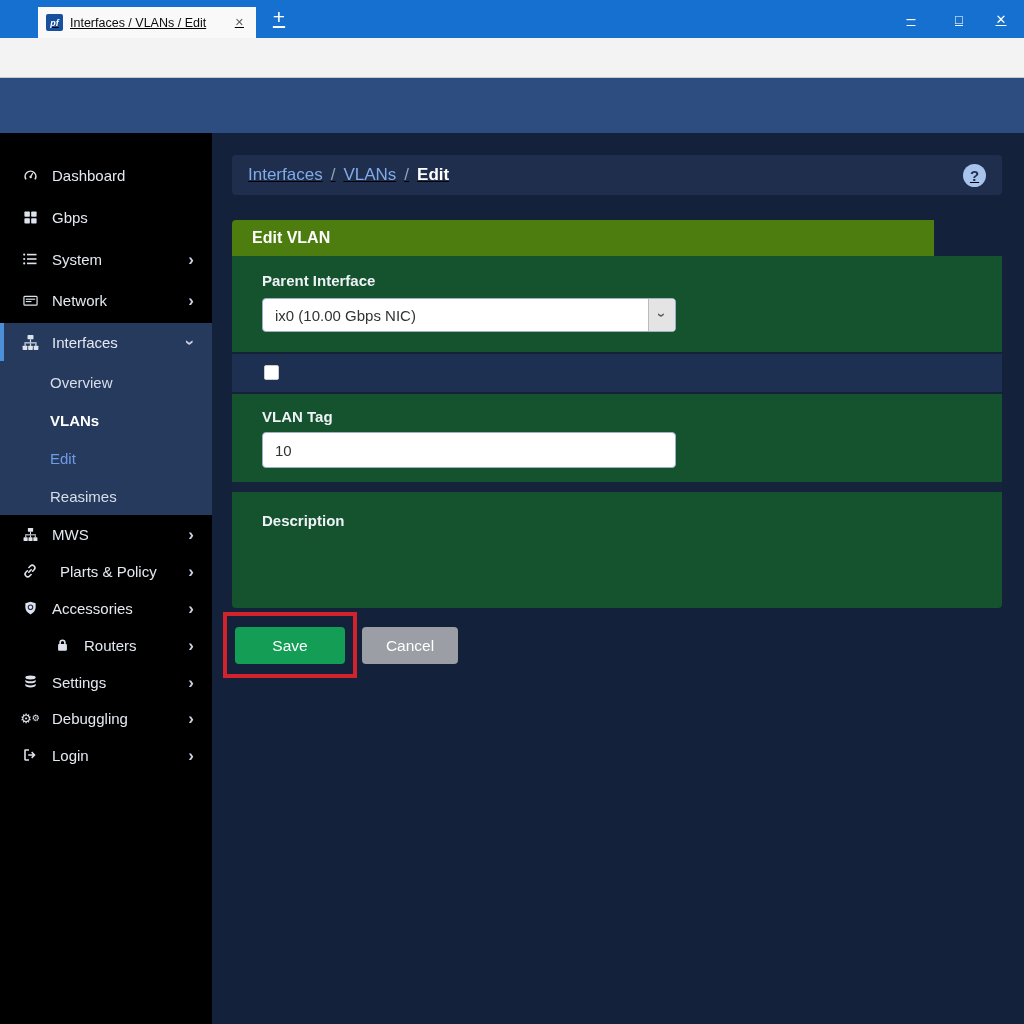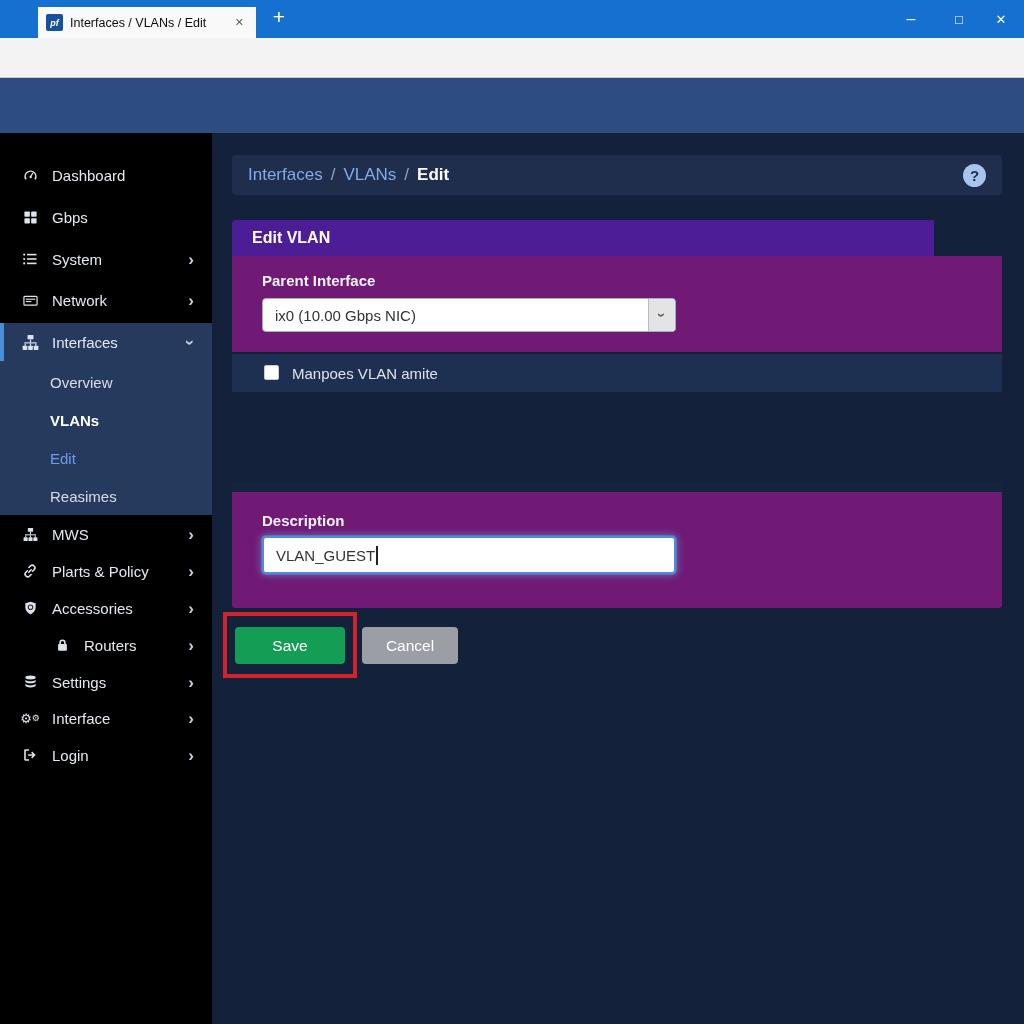--- a/index.html
+++ b/index.html
@@ -1,18 +1,18 @@
 <!DOCTYPE html>
 <html><head>
 <meta charset="utf-8">
 <style>
   * { margin:0; padding:0; box-sizing:border-box; }
   html,body { width:1024px; height:1024px; overflow:hidden;
     font-family:"Liberation Sans", sans-serif; background:#14213a; }
-  .abs { position:absolute; }
+  .abs { position:absolute;text-decoration:underline; }
   #screen { position:relative; width:1024px; height:1024px; }
 
   
   #titlebar { left:0; top:0; width:1024px; height:38px; background:#1670cf; }
   #tab { left:38px; top:7px; width:218px; height:31px; background:#f9f9fa;
     display:flex; align-items:center; padding:0 8px; }
   #favicon { width:17px; height:17px; background:#17509c; color:#fff; border-radius:2px;
     font-size:9px; font-weight:bold; font-style:italic; display:flex; align-items:center;
     justify-content:center; flex:0 0 auto; }
   #tab-title { margin-left:7px; font-size:12.5px; color:#0c0c0d; flex:1;
@@ -100,23 +100,23 @@
   .crumb-link { color:#82aae8; }
   .crumb-sep { color:#8fa2bd; margin:0 8px; }
   .crumb-cur { color:#fff; font-weight:bold; }
   #crumb-help { margin-left:auto; width:23px; height:23px; border-radius:50%;
     background:#a8c4ec; color:#1d2d4b; font-weight:bold; font-size:15px;
     display:flex; align-items:center; justify-content:center; }
 
   #panel { left:20px; top:87px; width:770px; height:388px; border-radius:4px;
     overflow:hidden; }
   #panel-hdr { position:absolute; left:0; top:0; width:702px; height:36px;
-    background:#4c1d95; color:#fff; font-weight:bold; font-size:16px;
+    background:#4d7c0f; color:#fff; font-weight:bold; font-size:16px;
     display:flex; align-items:center; padding-left:20px; }
-  .frow { position:absolute; left:0; width:770px; background:#701a75; }
+  .frow { position:absolute; left:0; width:770px; background:#14532d; }
   #row-parent { top:36px; height:96px; }
   #div1 { top:132px; height:2px; width:770px; background:#142238; }
   #row-check { top:134px; height:38px; background:#1d3052; }
   #div2 { top:172px; height:2px; width:770px; background:#142238; }
   #row-tag { top:174px; height:88px; }
   #gap1 { top:262px; height:10px; width:770px; background:#15233c; }
   #row-desc { top:272px; height:116px; }
   .flabel { position:absolute; left:30px; color:#eef2f8; font-weight:bold; font-size:15px; }
   .input-like { position:absolute; left:30px; width:414px; background:#fff;
     border:1px solid #9fb0c4; border-radius:4px; font-size:15px; color:#333;
@@ -365,21 +365,21 @@
             <rect x="12.5" y="8.9" width="1.1" height="2.2"></rect>
           <rect x=".6" y="11" width="4.4" height="4" rx=".6"></rect>
             <rect x="5.8" y="11" width="4.4" height="4" rx=".6"></rect>
             <rect x="11" y="11" width="4.4" height="4" rx=".6"></rect>
           </svg>
       </span>
       <span>MWS</span>
       <span class="chev">›</span>
     </div>
 
-    <div class="srow" style="top:419px;">
+    <div class="srow" style="top:419px;gap:8px;">
       <span class="ic">
         <svg width="16" height="16" viewBox="0 0 16 16" fill="none" stroke="currentColor" stroke-width="1.6" stroke-linecap="round">
           <path d="M6.8 9.2 9.2 6.8"></path>
           <path d="M5.4 7.8 3.9 9.3a2.6 2.6 0 0 0 3.7 3.7l1.5-1.5"></path>
           <path d="M10.6 8.2l1.5-1.5a2.6 2.6 0 0 0-3.7-3.7L6.9 4.5"></path>
           </svg>
       </span>
       <span>Plarts &amp; Policy</span>
       <span class="chev">›</span>
     </div>
@@ -416,21 +416,21 @@
       </span>
       <span>Settings</span>
       <span class="chev">›</span>
     </div>
 
     <div class="srow" style="top:566px;">
       <span class="ic gears">
           <span>⚙</span>
           <span class="g2">⚙</span>
         </span>
-      <span>Interface</span>
+      <span>Debuggling</span>
       <span class="chev">›</span>
     </div>
 
     <div class="srow" style="top:603px;">
       <span class="ic">
         <svg width="16" height="16" viewBox="0 0 16 16" fill="currentColor">
           <path d="M7 2.2H3.4c-.7 0-1.2.5-1.2 1.2v9.2c0 .7.5 1.2 1.2 1.2H7v-1.6H3.8V3.8H7z"></path>
           <path d="M10.2 4.6 13.6 8l-3.4 3.4-1.1-1.1 1.5-1.6H6.2V7.3h4.4L9.1 5.7z"></path>
           </svg>
       </span>
@@ -460,32 +460,33 @@
           <span class="val">ix0 (10.00 Gbps NIC)</span>
           <span id="select-arrow">
               <span class="rot90">›</span>
             </span>
         </div>
       </div>
       <div class="abs" id="div1"></div>
 
       <div class="frow" id="row-check">
         <span id="checkbox"></span>
-        <span id="check-label">Manpoes VLAN amite</span>
       </div>
       <div class="abs" id="div2"></div>
 
+      <div class="frow" id="row-tag">
+        <span class="flabel" style="top:14px;">VLAN Tag</span>
+        <div class="input-like" id="tag-input">
+          <input type="text" value="10" style="">
+        </div>
+      </div>
       <div class="abs" id="gap1"></div>
 
       <div class="frow" id="row-desc">
         <span class="flabel" style="top:20px;">Description</span>
-        <div class="input-like" id="desc-input">
-          <span>VLAN_GUEST</span>
-          <span id="caret"></span>
-        </div>
       </div>
     </div>
 
     <button id="save-btn">Save</button>
     <button id="cancel-btn">Cancel</button>
     <div id="red-box"></div>
   </div>
 
 </div>
 

